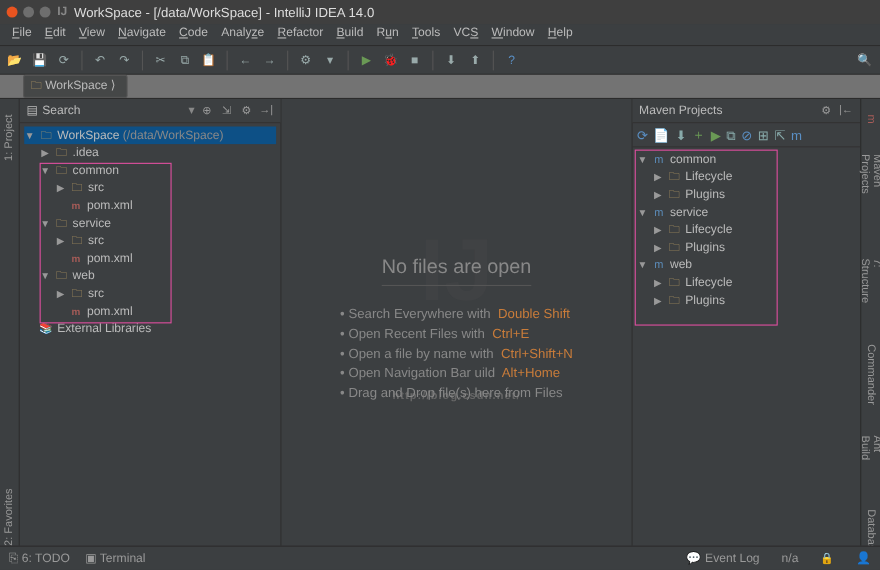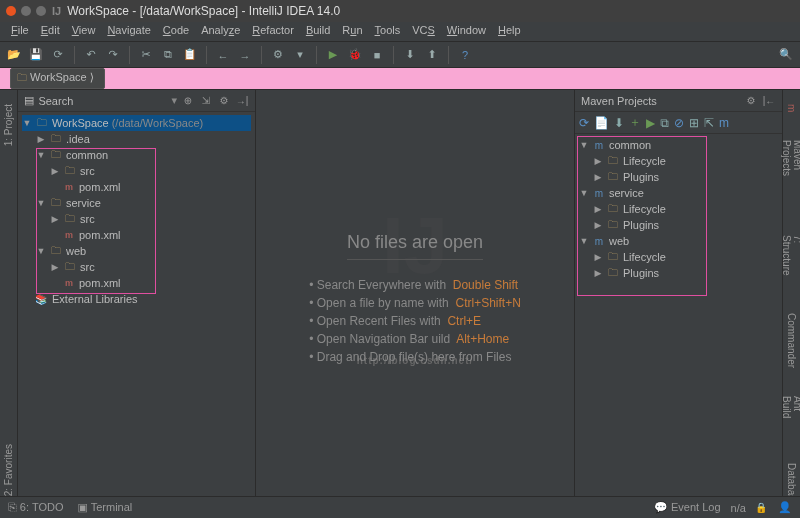--- a/index.html
+++ b/index.html
@@ -12,21 +12,21 @@
 .dot-max { background: #6e6e6e; }
 .title-text { color: #ddd; font-size: 12px; display: flex; align-items: center; gap: 6px; }
 .ij-icon { color: #888; font-weight: bold; font-size: 11px; }
 .menubar { height: 20px; background: #3c3f41; border-bottom: 1px solid #2b2b2b; display: flex; align-items: flex-start; padding: 0 6px; gap: 2px; }
 .menubar span { padding: 2px 5px; cursor: pointer; }
 .menubar span u { text-decoration: underline; }
 .toolbar { height: 26px; background: #3c3f41; border-bottom: 1px solid #2b2b2b; display: flex; align-items: center; padding: 0 6px; gap: 6px; }
 .toolbar .tbtn { width: 16px; height: 16px; display: flex; align-items: center; justify-content: center; color: #9aa; cursor: pointer; }
 .toolbar .sep { width: 1px; height: 18px; background: #555; margin: 0 2px; }
 .tb-right { margin-left: auto; }
-.navbar { height: 22px; background: #f9a8d4; border-bottom: 1px solid #2b2b2b; display: flex; align-items: flex-start; padding: 0 10px; }
+.navbar { height: 22px; background: #737373; border-bottom: 1px solid #2b2b2b; display: flex; align-items: flex-start; padding: 0 21px; }
 .breadcrumb { background: #454747; border: 1px solid #555; padding: 1px 10px 1px 6px; border-radius: 2px; font-size: 11px; color: #bbb; position: relative; }
 .main { display: flex; height: 420px; }
 .left-gutter, .right-gutter { width: 18px; background: #3c3f41; border-right: 1px solid #2b2b2b; display: flex; flex-direction: column; align-items: center; padding-top: 10px; gap: 20px; }
 .right-gutter { border-right: none; border-left: 1px solid #2b2b2b; }
 .gutter-tab { writing-mode: vertical-rl; font-size: 10px; color: #999; cursor: pointer; padding: 4px 1px; }
 .left-gutter .gutter-tab { transform: rotate(180deg); }
 .project-panel { width: 238px; background: #3c3f41; border-right: 1px solid #2b2b2b; display: flex; flex-direction: column; }
 .panel-header { height: 22px; background: #3c3f41; border-bottom: 1px solid #323232; display: flex; align-items: center; padding: 0 6px; gap: 4px; }
 .panel-header .ttl { flex: 1; color: #bbb; }
 .panel-header .hbtn { width: 14px; height: 14px; color: #999; cursor: pointer; display: flex; align-items: center; justify-content: center; font-size: 10px; }
@@ -49,21 +49,21 @@
 .hint-row { color: #888; font-size: 12px; margin: 4px 0; }
 .hint-row .key { color: #c97c3a; }
 .watermark { position: absolute; color: #666; font-size: 10px; top: 265px; letter-spacing: 1px; font-weight: bold; }
 .maven-panel { width: 208px; background: #3c3f41; border-left: 1px solid #2b2b2b; display: flex; flex-direction: column; }
 .mvn-toolbar { height: 22px; border-bottom: 1px solid #323232; display: flex; align-items: center; padding: 0 4px; gap: 5px; }
 .mvn-toolbar span { color: #8aa; font-size: 12px; cursor: pointer; }
 .mvn-toolbar .green { color: #6a9955; }
 .mvn-toolbar .blue { color: #5a8fc4; }
 .mvn-tree { padding: 3px 4px; position: relative; }
 .statusbar { position: absolute; bottom: 0; left: 0; right: 0; height: 22px; background: #3c3f41; border-top: 1px solid #2b2b2b; display: flex; align-items: center; padding: 0 8px; gap: 14px; font-size: 11px; color: #999; justify-content: flex-end; }
-.statusbar .right { margin-left: auto; display: flex; gap: 10px; align-items: center; }
+.statusbar .right { margin-left: auto; display: flex; gap: 20px; align-items: center; }
 .lock { font-size: 10px; }
 </style>
 </head>
 <body>
 
 <div class="titlebar">
   <div class="window-dots">
     <span class="dot-close"></span>
     <span class="dot-min"></span>
     <span class="dot-max"></span>
@@ -206,22 +206,22 @@
         <span class="tlabel">External Libraries</span>
       </div>
     </div>
   </div>
 
   <div class="center">
     <div class="bg-ij">IJ</div>
     <div class="nofiles">No files are open</div>
     <div class="hints">
       <div class="hint-row">• <span>Search Everywhere with</span>&nbsp; <span class="key">Double Shift</span></div>
+      <div class="hint-row">• <span>Open Recent Files with</span>&nbsp; <span class="key">Ctrl+E</span></div>
       <div class="hint-row">• <span>Open a file by name with</span>&nbsp; <span class="key">Ctrl+Shift+N</span></div>
-      <div class="hint-row">• <span>Open Recent Files with</span>&nbsp; <span class="key">Ctrl+E</span></div>
       <div class="hint-row">• <span>Open Navigation Bar uild</span>&nbsp; <span class="key">Alt+Home</span></div>
       <div class="hint-row">• <span>Drag and Drop file(s) here from Files</span></div>
     </div>
     <div class="watermark">http://blog.csdn.net/</div>
   </div>
 
   <div class="maven-panel">
     <div class="panel-header">
       <span class="ttl">Maven Projects</span>
       <span class="hbtn">⚙</span>

